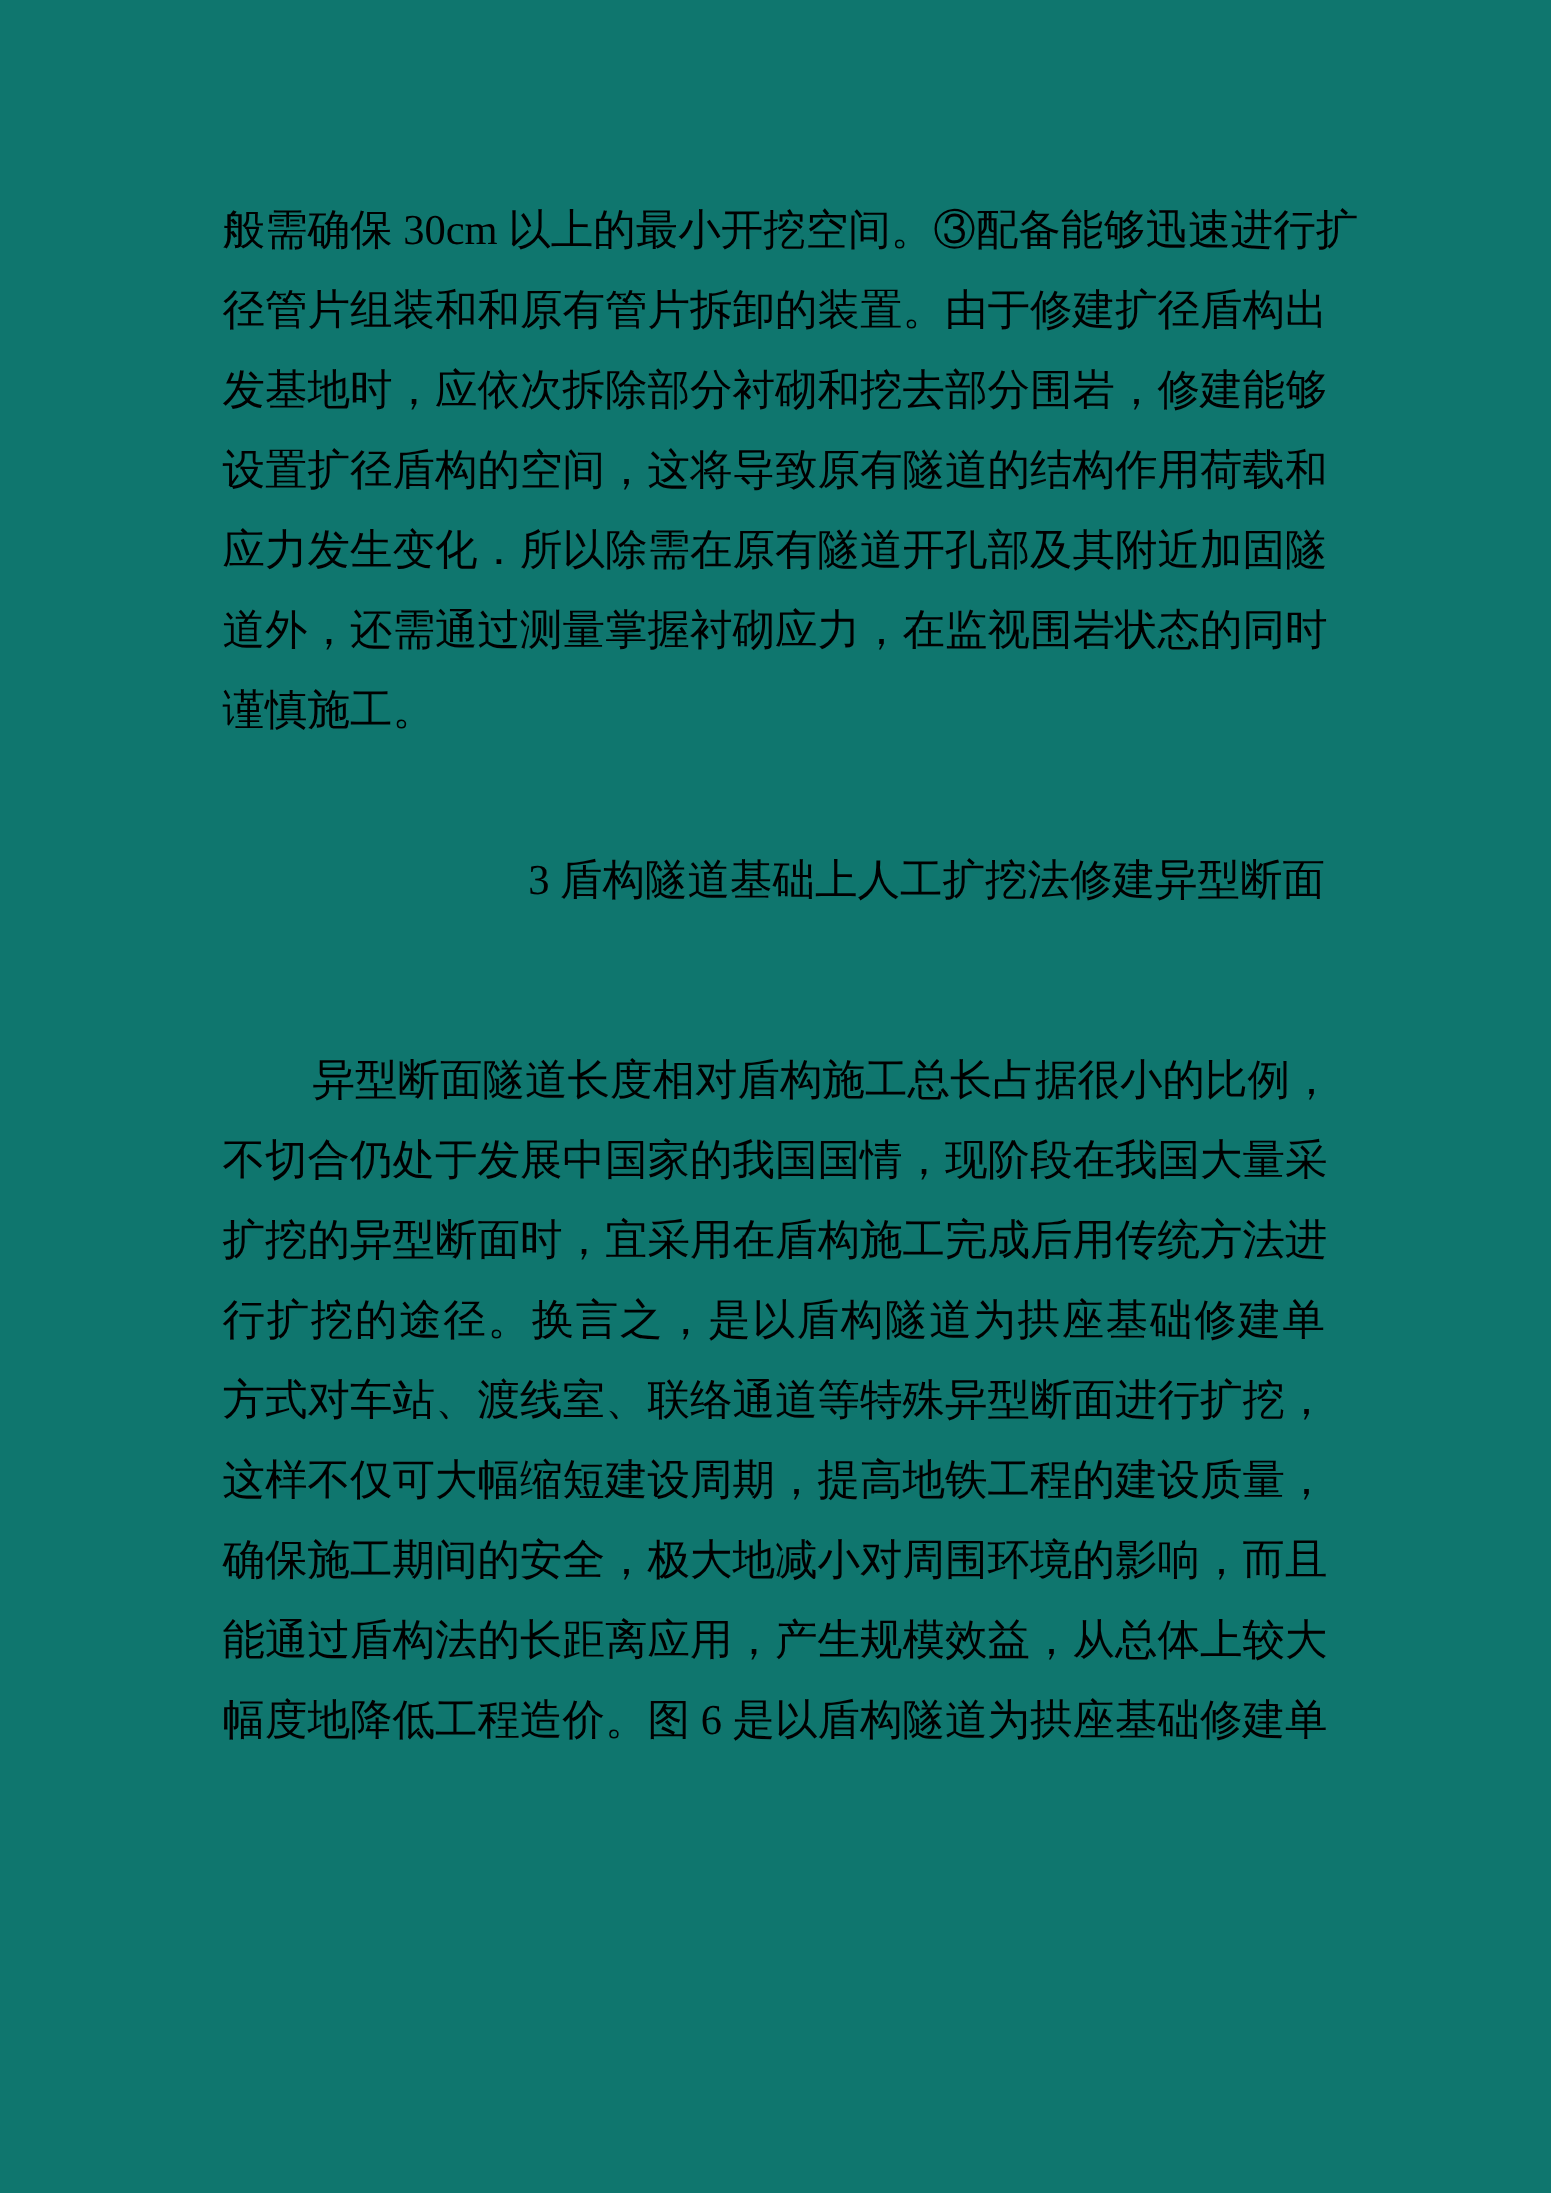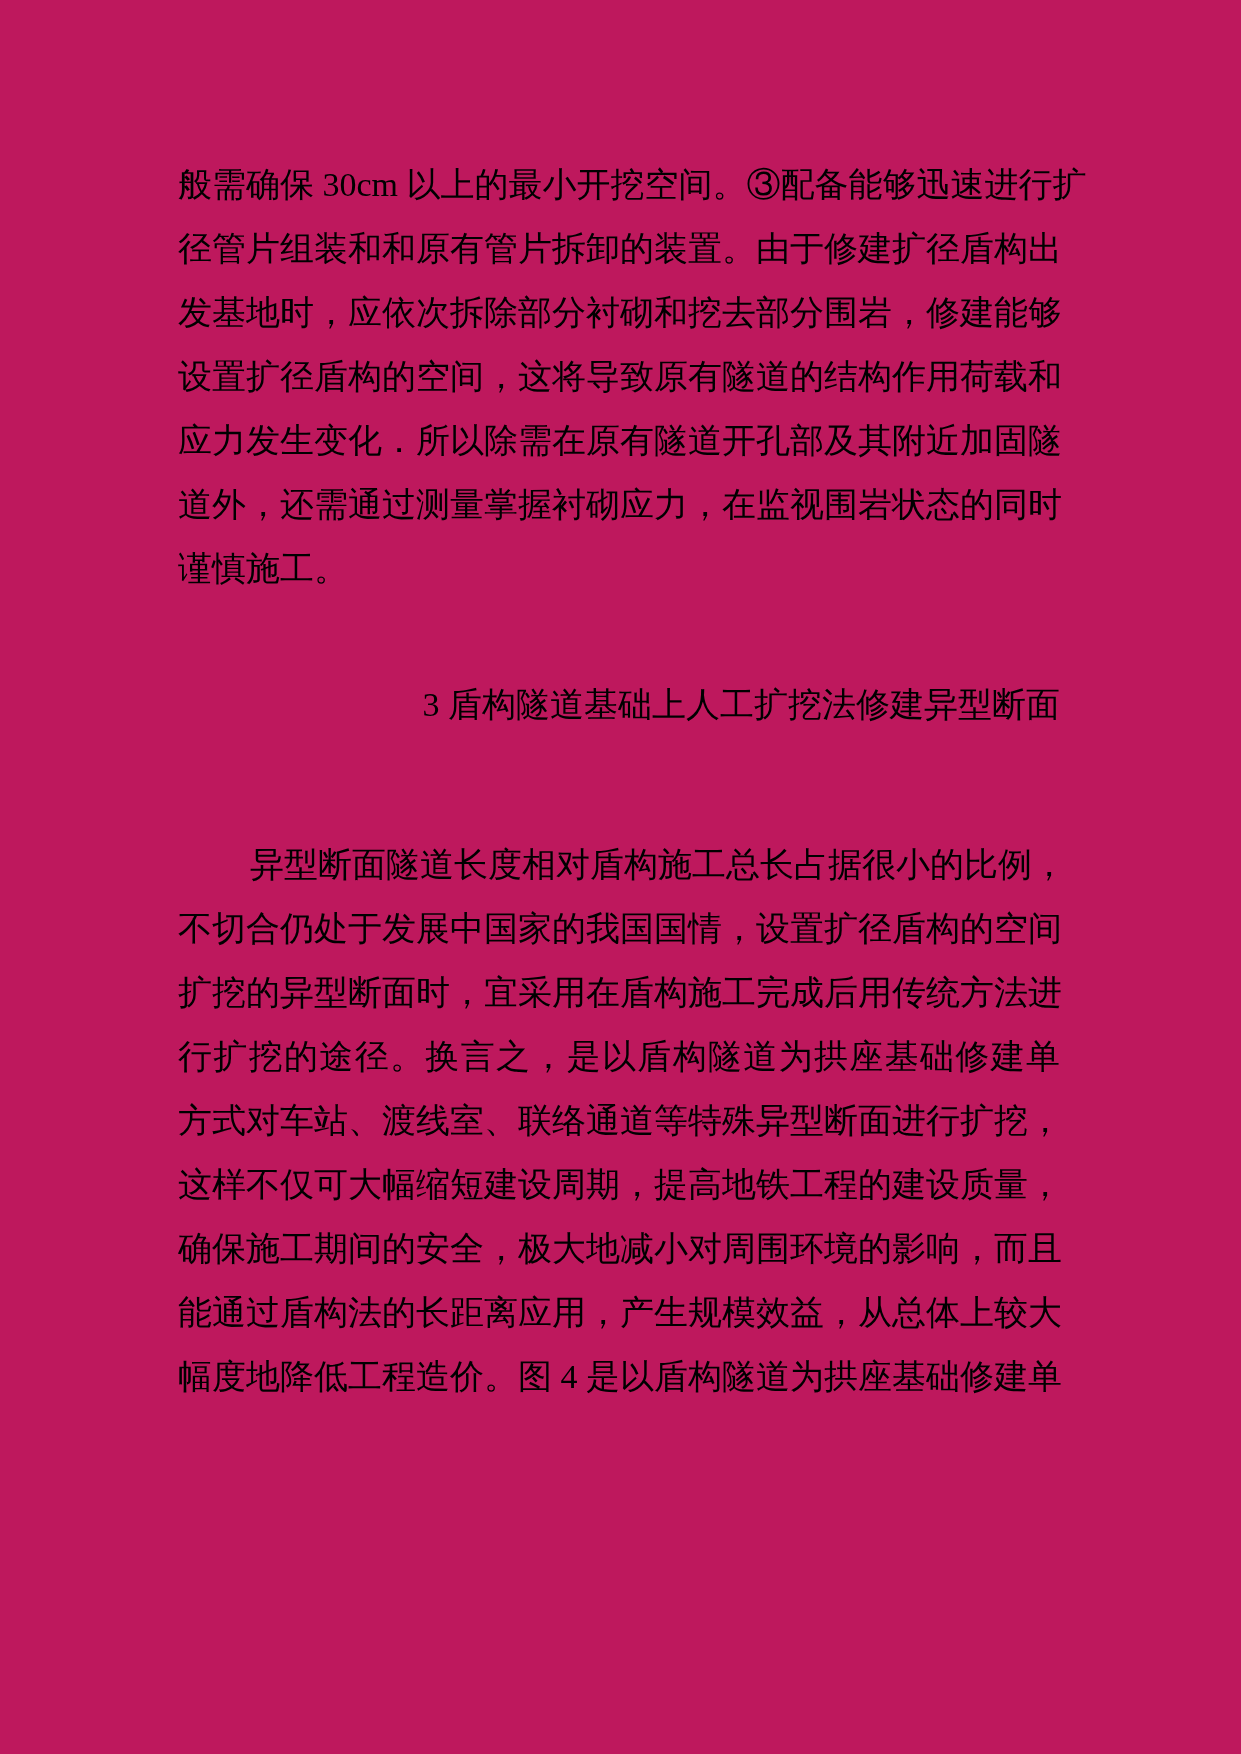--- a/index.html
+++ b/index.html
@@ -4,21 +4,21 @@
 <style>
   html, body {
     margin: 0;
     padding: 0;
     background: #ffffff;
   }
   .page {
     position: relative;
     width: 1241px;
     height: 1754px;
-    background: #be185d;
+    background: #0f766e;
     color: #000000;
     font-family: "Liberation Serif", "DejaVu Serif", serif;
     overflow: hidden;
   }
   .textblock {
     position: absolute;
     left: 178px;
     top: 153px;
     width: 882px;
     font-size: 34px;
@@ -67,24 +67,24 @@
       <div class="line">设置扩径盾构的空间，这将导致原有隧道的结构作用荷载和</div>
       <div class="line">应力发生变化．所以除需在原有隧道开孔部及其附近加固隧</div>
       <div class="line">道外，还需通过测量掌握衬砌应力，在监视围岩状态的同时</div>
       <div class="line short">谨慎施工。</div>
     </div>
 
     <div class="heading-line">3 盾构隧道基础上人工扩挖法修建异型断面</div>
 
     <div class="para para2">
       <div class="line indent-first">异型断面隧道长度相对盾构施工总长占据很小的比例，</div>
-      <div class="line">不切合仍处于发展中国家的我国国情，设置扩径盾构的空间</div>
+      <div class="line">不切合仍处于发展中国家的我国国情，现阶段在我国大量采</div>
       <div class="line">扩挖的异型断面时，宜采用在盾构施工完成后用传统方法进</div>
       <div class="line">行扩挖的途径。换言之，是以盾构隧道为拱座基础修建单</div>
       <div class="line">方式对车站、渡线室、联络通道等特殊异型断面进行扩挖，</div>
       <div class="line">这样不仅可大幅缩短建设周期，提高地铁工程的建设质量，</div>
       <div class="line">确保施工期间的安全，极大地减小对周围环境的影响，而且</div>
       <div class="line">能通过盾构法的长距离应用，产生规模效益，从总体上较大</div>
-      <div class="line">幅度地降低工程造价。图 4 是以盾构隧道为拱座基础修建单</div>
+      <div class="line">幅度地降低工程造价。图 6 是以盾构隧道为拱座基础修建单</div>
     </div>
 
   </div>
 </div>
 
 </body></html>

